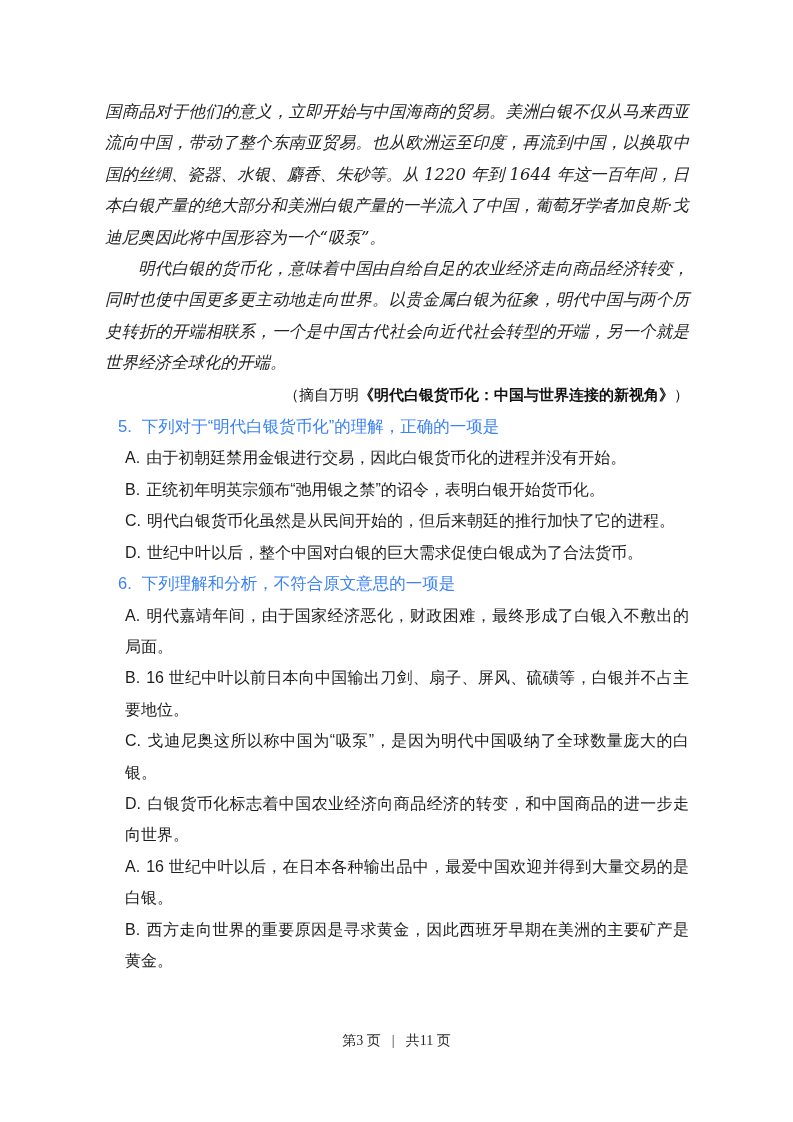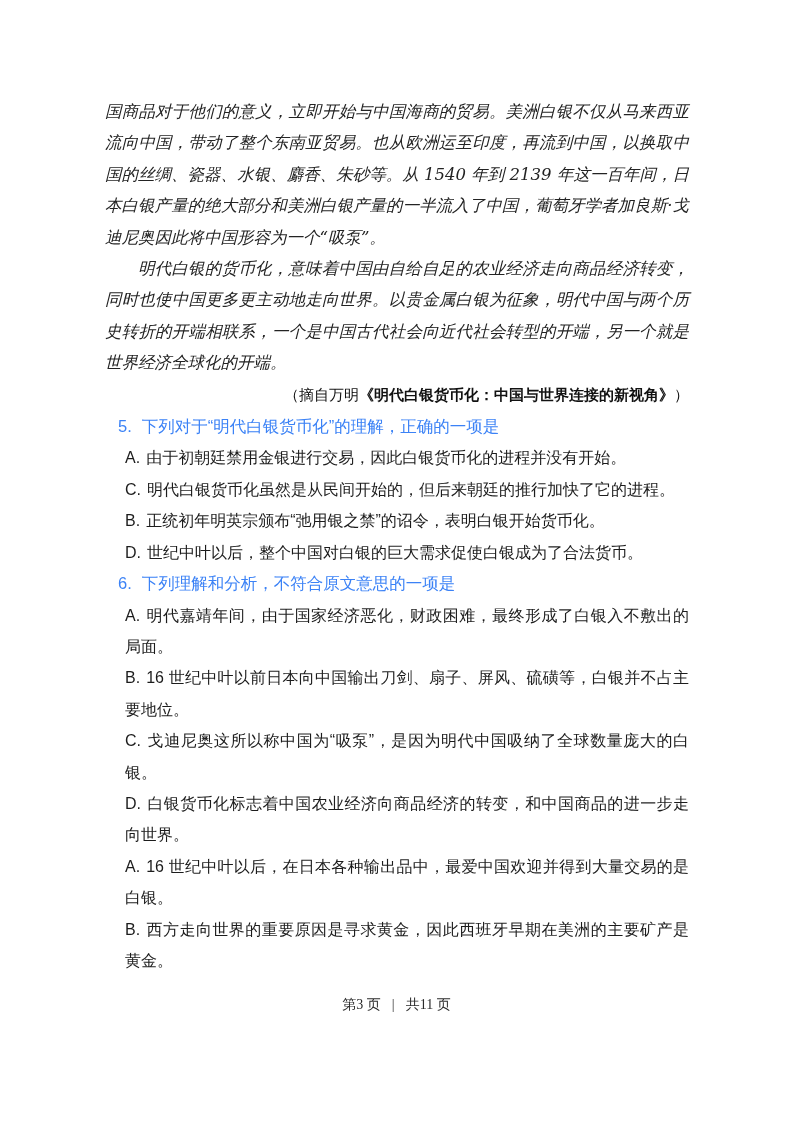--- a/index.html
+++ b/index.html
@@ -65,48 +65,48 @@
     margin-left: 20px;
     text-align: justify;
     color: #1c1c1c;
   }
   .option .opt-label { margin-right: 6px; }
 
   
   .footer {
     position: absolute;
     left: 0;
-    top: 996px;
+    top: 1032px;
     width: 793px;
     text-align: center;
     font-family: "Liberation Serif", serif;
     font-size: 14px;
     color: #2a2a2a;
   }
   .footer .sep { margin: 0 11px; color: #333333; }
 </style>
 </head>
 <body>
 
 <div class="page">
   <div class="content">
 
     <section class="passage">
-      <p class="passage-para">国商品对于他们的意义，立即开始与中国海商的贸易。美洲白银不仅从马来西亚流向中国，带动了整个东南亚贸易。也从欧洲运至印度，再流到中国，以换取中国的丝绸、瓷器、水银、麝香、朱砂等。从 1540 年到 2139 年这一百年间，日本白银产量的绝大部分和美洲白银产量的一半流入了中国，葡萄牙学者加良斯·戈迪尼奥因此将中国形容为一个“吸泵”。</p>
+      <p class="passage-para">国商品对于他们的意义，立即开始与中国海商的贸易。美洲白银不仅从马来西亚流向中国，带动了整个东南亚贸易。也从欧洲运至印度，再流到中国，以换取中国的丝绸、瓷器、水银、麝香、朱砂等。从 1220 年到 1644 年这一百年间，日本白银产量的绝大部分和美洲白银产量的一半流入了中国，葡萄牙学者加良斯·戈迪尼奥因此将中国形容为一个“吸泵”。</p>
       <p class="passage-para indented">明代白银的货币化，意味着中国由自给自足的农业经济走向商品经济转变，同时也使中国更多更主动地走向世界。以贵金属白银为征象，明代中国与两个历史转折的开端相联系，一个是中国古代社会向近代社会转型的开端，另一个就是世界经济全球化的开端。</p>
       <p class="citation"><span>（摘自万明</span><span class="book">《明代白银货币化：中国与世界连接的新视角》</span><span>）</span></p>
     </section>
 
     <section class="questions">
 
       <div class="question">
         <p class="question-stem"><span class="qnum">5.</span><span>下列对于“明代白银货币化”的理解，正确的一项是</span></p>
         <p class="option"><span class="opt-label">A.</span><span>由于初朝廷禁用金银进行交易，因此白银货币化的进程并没有开始。</span></p>
+        <p class="option"><span class="opt-label">B.</span><span>正统初年明英宗颁布“弛用银之禁”的诏令，表明白银开始货币化。</span></p>
         <p class="option"><span class="opt-label">C.</span><span>明代白银货币化虽然是从民间开始的，但后来朝廷的推行加快了它的进程。</span></p>
-        <p class="option"><span class="opt-label">B.</span><span>正统初年明英宗颁布“弛用银之禁”的诏令，表明白银开始货币化。</span></p>
         <p class="option"><span class="opt-label">D.</span><span>世纪中叶以后，整个中国对白银的巨大需求促使白银成为了合法货币。</span></p>
       </div>
 
       <div class="question">
         <p class="question-stem"><span class="qnum">6.</span><span>下列理解和分析，不符合原文意思的一项是</span></p>
         <p class="option"><span class="opt-label">A.</span><span>明代嘉靖年间，由于国家经济恶化，财政困难，最终形成了白银入不敷出的局面。</span></p>
         <p class="option"><span class="opt-label">B.</span><span>16 世纪中叶以前日本向中国输出刀剑、扇子、屏风、硫磺等，白银并不占主要地位。</span></p>
         <p class="option"><span class="opt-label">C.</span><span>戈迪尼奥这所以称中国为“吸泵”，是因为明代中国吸纳了全球数量庞大的白银。</span></p>
         <p class="option"><span class="opt-label">D.</span><span>白银货币化标志着中国农业经济向商品经济的转变，和中国商品的进一步走向世界。</span></p>
       </div>

